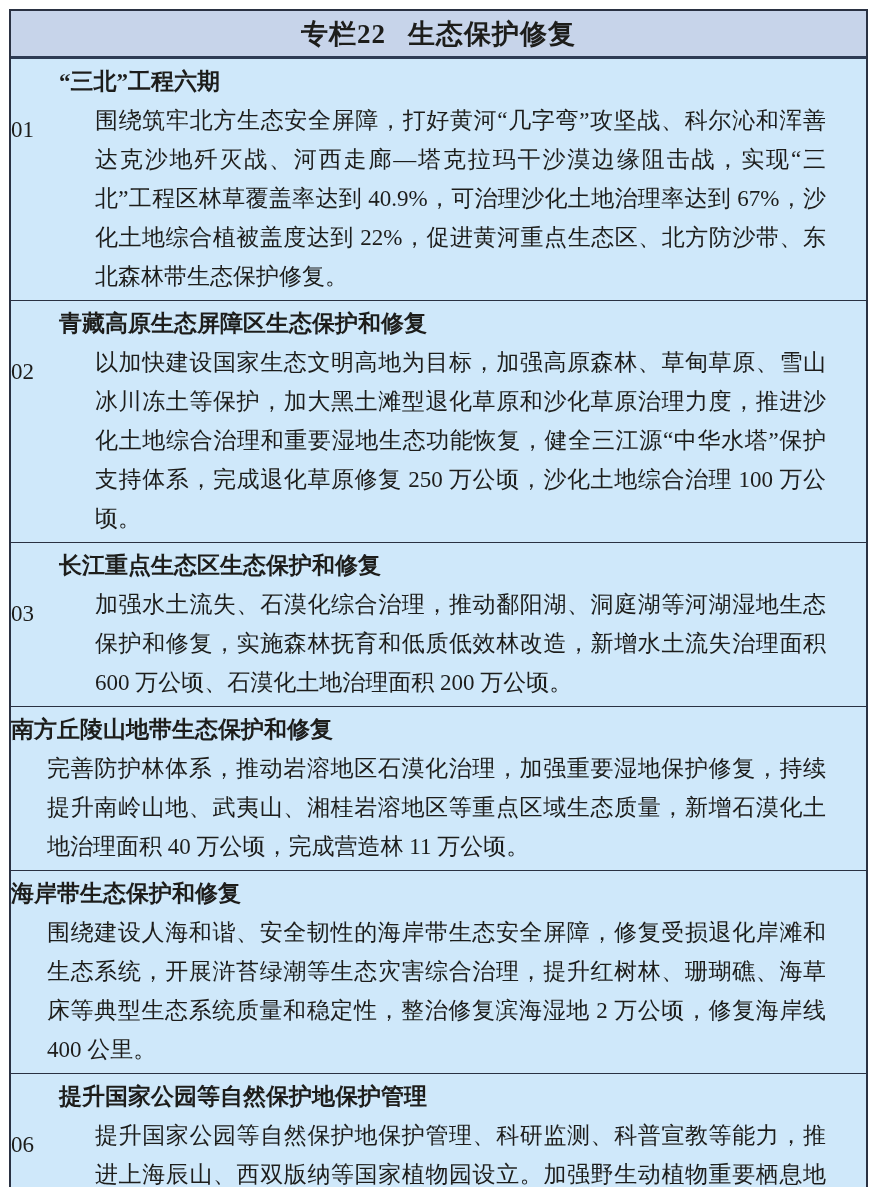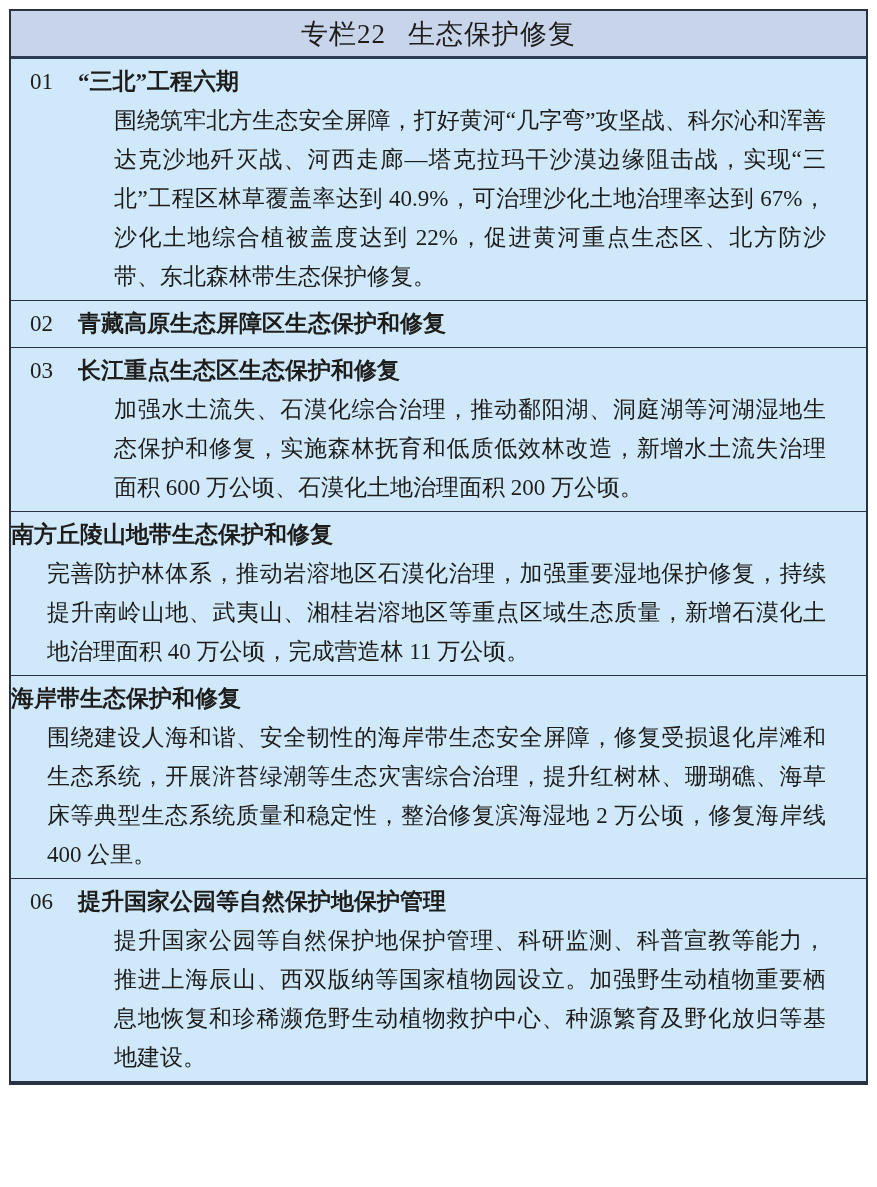--- a/index.html
+++ b/index.html
@@ -28,40 +28,40 @@
   .panel-header {
     background: var(--header-bg, #c7d4ea);
     border-bottom: 3px solid var(--header-line, #2e3b54);
     height: 45px;
     display: flex;
     align-items: center;
     justify-content: center;
   }
   .panel-title {
     font-size: 27px;
-    font-weight: normal;
+    font-weight: bold;
     color: var(--text-color, #1d1d1b);
     letter-spacing: 1px;
   }
   .panel-title .title-gap { display: inline-block; width: 22px; }
   .sections { background: var(--section-bg, #cfe8fa); }
   .section {
     display: flex;
     padding: 3px 0 4px 0;
     border-bottom: 1.5px solid var(--border-color, #2a3142);
     background: var(--section-bg, #cfe8fa);
   }
   .section:last-child { border-bottom: none; }
   .sec-num {
     width: 48px;
-    padding-left: 19px;
     flex: 0 0 auto;
     font-size: 23px;
     line-height: 39px;
     color: var(--text-color, #1d1d1b);
+    margin-top: 48px;
   }
   .sec-content {
     flex: 1 1 auto;
     padding-right: 40px;
     color: var(--text-color, #1d1d1b);
   }
   .sec-title {
     font-size: 23px;
     font-weight: bold;
     line-height: 39px;
@@ -93,20 +93,21 @@
         <div class="sec-content">
           <div class="sec-title">“三北”工程六期</div>
           <div class="sec-body">围绕筑牢北方生态安全屏障，打好黄河“几字弯”攻坚战、科尔沁和浑善达克沙地歼灭战、河西走廊—塔克拉玛干沙漠边缘阻击战，实现“三北”工程区林草覆盖率达到 40.9%，可治理沙化土地治理率达到 67%，沙化土地综合植被盖度达到 22%，促进黄河重点生态区、北方防沙带、东北森林带生态保护修复。</div>
         </div>
       </div>
 
       <div class="section">
         <div class="sec-num">02</div>
         <div class="sec-content">
           <div class="sec-title">青藏高原生态屏障区生态保护和修复</div>
+          <div class="sec-body">以加快建设国家生态文明高地为目标，加强高原森林、草甸草原、雪山冰川冻土等保护，加大黑土滩型退化草原和沙化草原治理力度，推进沙化土地综合治理和重要湿地生态功能恢复，健全三江源“中华水塔”保护支持体系，完成退化草原修复 250 万公顷，沙化土地综合治理 100 万公顷。</div>
         </div>
       </div>
 
       <div class="section">
         <div class="sec-num">03</div>
         <div class="sec-content">
           <div class="sec-title">长江重点生态区生态保护和修复</div>
           <div class="sec-body">加强水土流失、石漠化综合治理，推动鄱阳湖、洞庭湖等河湖湿地生态保护和修复，实施森林抚育和低质低效林改造，新增水土流失治理面积 600 万公顷、石漠化土地治理面积 200 万公顷。</div>
         </div>
       </div>

